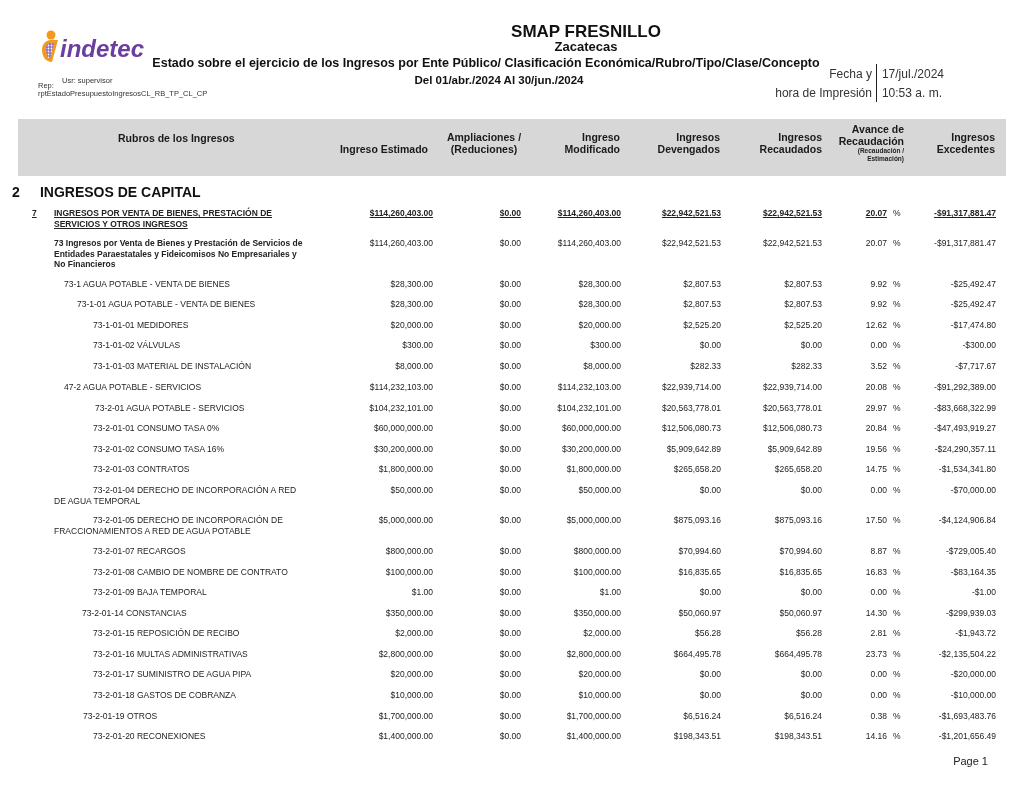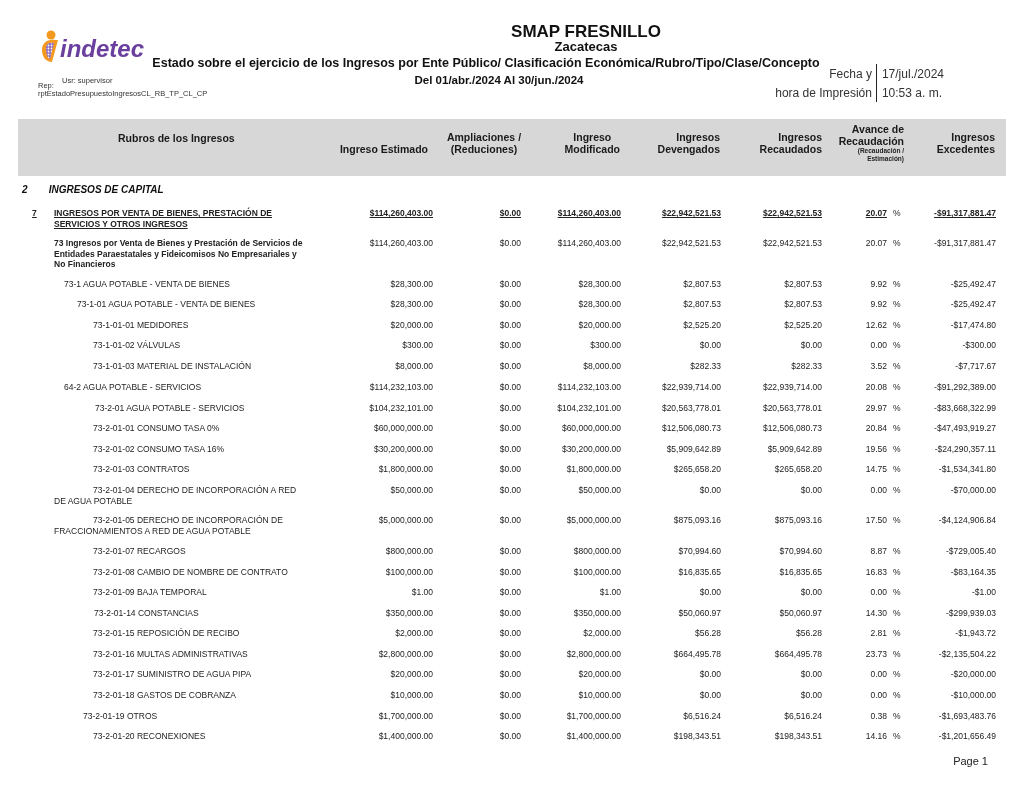--- a/index.html
+++ b/index.html
@@ -23,21 +23,21 @@
     .print-info { position: absolute; top: 64px; right: 80px; font-size: 12px; color: #333; }
     .pi-row { display: flex; align-items: center; height: 19px; }
     .pi-label { text-align: right; width: 110px; padding-right: 4px; }
     .pi-bar { width: 1px; height: 19px; background: #222; }
     .pi-val { padding-left: 5px; }
 
     .header-band { position: absolute; left: 18px; top: 119px; width: 988px; height: 57px; background: #d7d7d7; }
     .hcell { position: absolute; font-size: 10.5px; font-weight: bold; color: #1a1a1a; line-height: 12px; }
     .hsub { font-size: 6.5px; font-weight: bold; line-height: 8px; color: #222; }
 
-    .section { position: absolute; top: 184px; left: 22px; font-size: 10px; font-weight: bold; color: #111; font-style: italic; }
+    .section { position: absolute; top: 184px; left: 12px; font-size: 14px; font-weight: bold; color: #111; }
     .section .code { display: inline-block; width: 24px; }
 
     .row { position: absolute; left: 0; width: 1024px; font-size: 8.5px; color: #222; }
     .row .lbl { position: absolute; line-height: 10.5px; }
     .row .num { position: absolute; text-align: right; white-space: nowrap; }
     .row .pct-sign { position: absolute; left: 893px; }
     .row.bold { font-weight: bold; }
     .row.ul .num, .row.ul .lbl-text { text-decoration: underline; }
 
     .c-est  { right: calc(1024px - 433px); }
@@ -90,21 +90,21 @@
   </div>
 </div>
 
 <div class="header-band"></div>
 <div class="hcell" style="left:118px; top:132px;">Rubros de los Ingresos</div>
 <div class="hcell" style="right:calc(1024px - 428px); top:143px; text-align:right;">Ingreso Estimado</div>
 <div class="hcell" style="left:444px; top:131px; text-align:center; width:80px;">
   <div>Ampliaciones /</div>
   <div>(Reduciones)</div>
 </div>
-<div class="hcell" style="right:calc(1024px - 620px); top:131px; text-align:center;">
+<div class="hcell" style="right:calc(1024px - 620px); top:131px; text-align:right;">
   <div>Ingreso</div>
   <div>Modificado</div>
 </div>
 <div class="hcell" style="right:calc(1024px - 720px); top:131px; text-align:right;">
   <div>Ingresos</div>
   <div>Devengados</div>
 </div>
 <div class="hcell" style="right:calc(1024px - 822px); top:131px; text-align:right;">
   <div>Ingresos</div>
   <div>Recaudados</div>
@@ -211,21 +211,21 @@
   <div class="num c-amp">$0.00</div>
   <div class="num c-mod">$8,000.00</div>
   <div class="num c-dev">$282.33</div>
   <div class="num c-rec">$282.33</div>
   <div class="num c-pct">3.52</div>
   <div class="pct-sign">%</div>
   <div class="num c-exc">-$7,717.67</div>
 </div>
 
 <div class="row" style="top:382px;">
-  <div class="lbl" style="left:64px;">64-2 AGUA POTABLE - SERVICIOS</div>
+  <div class="lbl" style="left:64px;">47-2 AGUA POTABLE - SERVICIOS</div>
   <div class="num c-est">$114,232,103.00</div>
   <div class="num c-amp">$0.00</div>
   <div class="num c-mod">$114,232,103.00</div>
   <div class="num c-dev">$22,939,714.00</div>
   <div class="num c-rec">$22,939,714.00</div>
   <div class="num c-pct">20.08</div>
   <div class="pct-sign">%</div>
   <div class="num c-exc">-$91,292,389.00</div>
 </div>
 
@@ -273,21 +273,21 @@
   <div class="num c-dev">$265,658.20</div>
   <div class="num c-rec">$265,658.20</div>
   <div class="num c-pct">14.75</div>
   <div class="pct-sign">%</div>
   <div class="num c-exc">-$1,534,341.80</div>
 </div>
 
 <div class="row" style="top:485px;">
   <div class="lbl" style="left:54px;">
     <div style="padding-left:39px;">73-2-01-04 DERECHO DE INCORPORACIÓN A RED</div>
-    <div>DE AGUA POTABLE</div>
+    <div>DE AGUA TEMPORAL</div>
   </div>
   <div class="num c-est">$50,000.00</div>
   <div class="num c-amp">$0.00</div>
   <div class="num c-mod">$50,000.00</div>
   <div class="num c-dev">$0.00</div>
   <div class="num c-rec">$0.00</div>
   <div class="num c-pct">0.00</div>
   <div class="pct-sign">%</div>
   <div class="num c-exc">-$70,000.00</div>
 </div>
@@ -337,21 +337,21 @@
   <div class="num c-amp">$0.00</div>
   <div class="num c-mod">$1.00</div>
   <div class="num c-dev">$0.00</div>
   <div class="num c-rec">$0.00</div>
   <div class="num c-pct">0.00</div>
   <div class="pct-sign">%</div>
   <div class="num c-exc">-$1.00</div>
 </div>
 
 <div class="row" style="top:608px;">
-  <div class="lbl" style="left:94px;text-align:right;">73-2-01-14 CONSTANCIAS</div>
+  <div class="lbl" style="left:82px;text-align:right;">73-2-01-14 CONSTANCIAS</div>
   <div class="num c-est">$350,000.00</div>
   <div class="num c-amp">$0.00</div>
   <div class="num c-mod">$350,000.00</div>
   <div class="num c-dev">$50,060.97</div>
   <div class="num c-rec">$50,060.97</div>
   <div class="num c-pct">14.30</div>
   <div class="pct-sign">%</div>
   <div class="num c-exc">-$299,939.03</div>
 </div>
 

